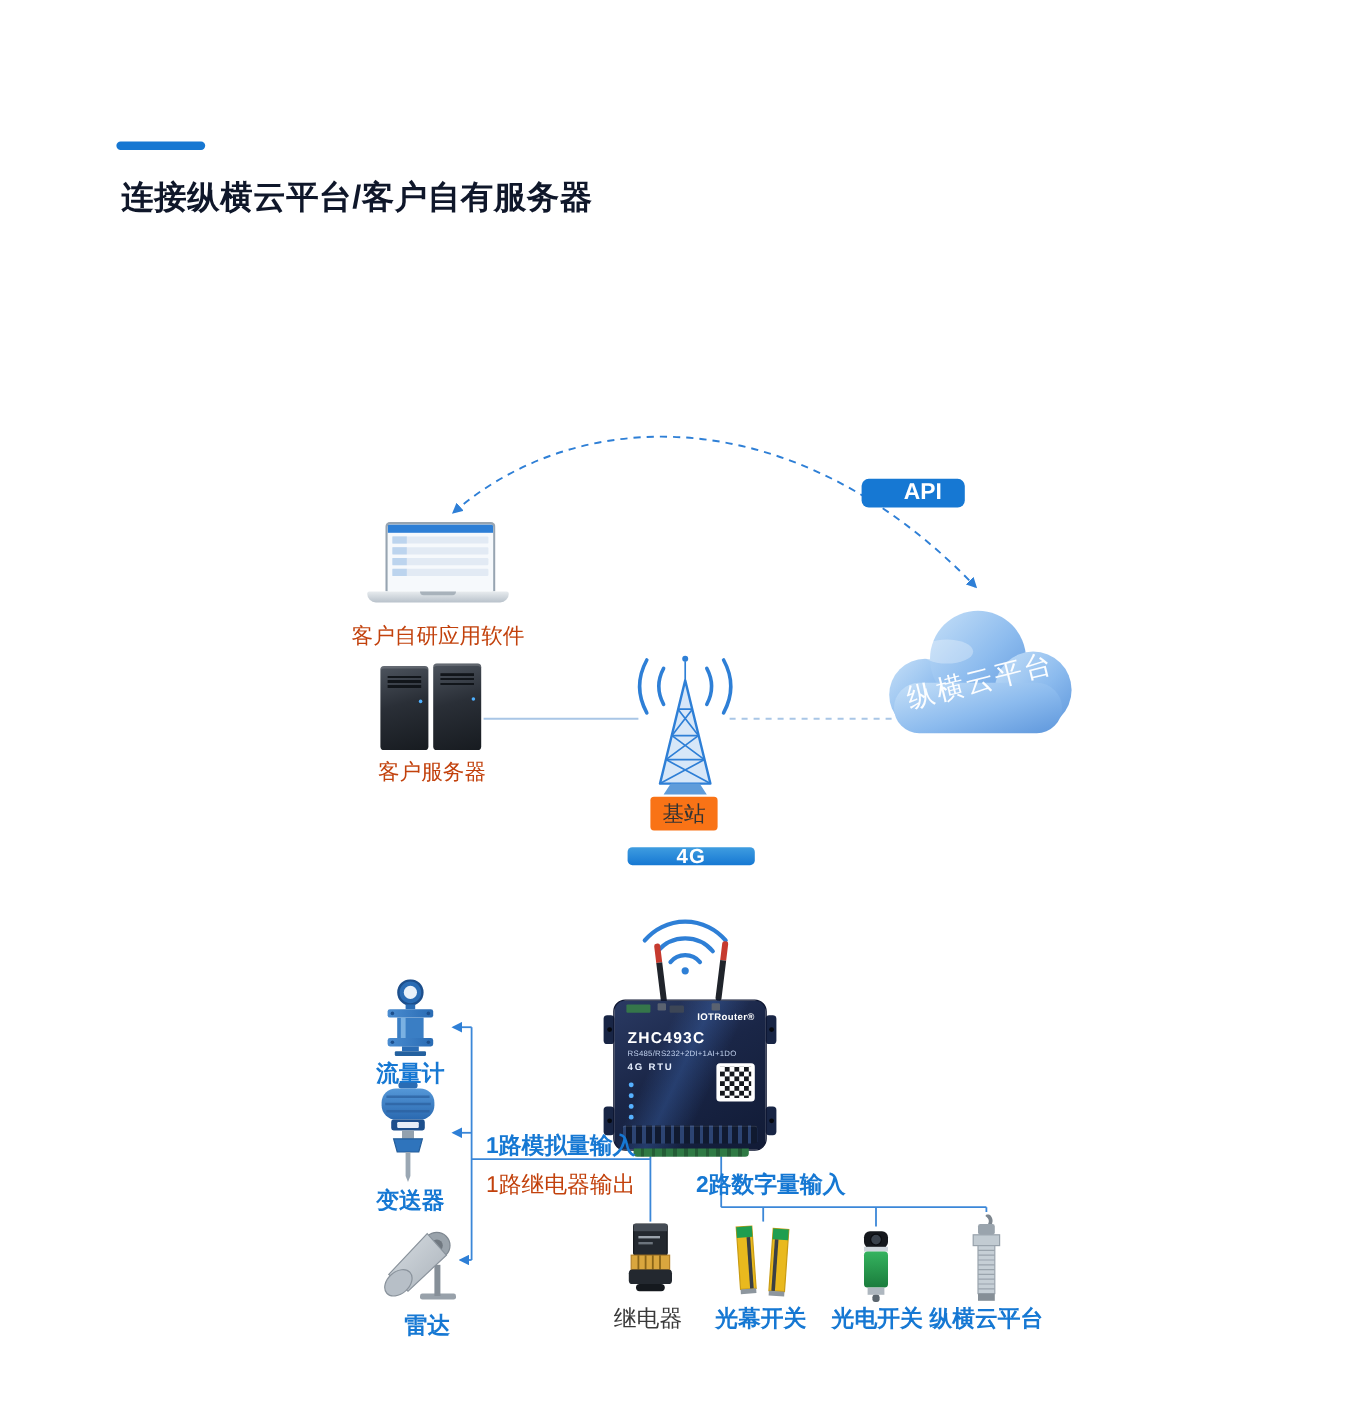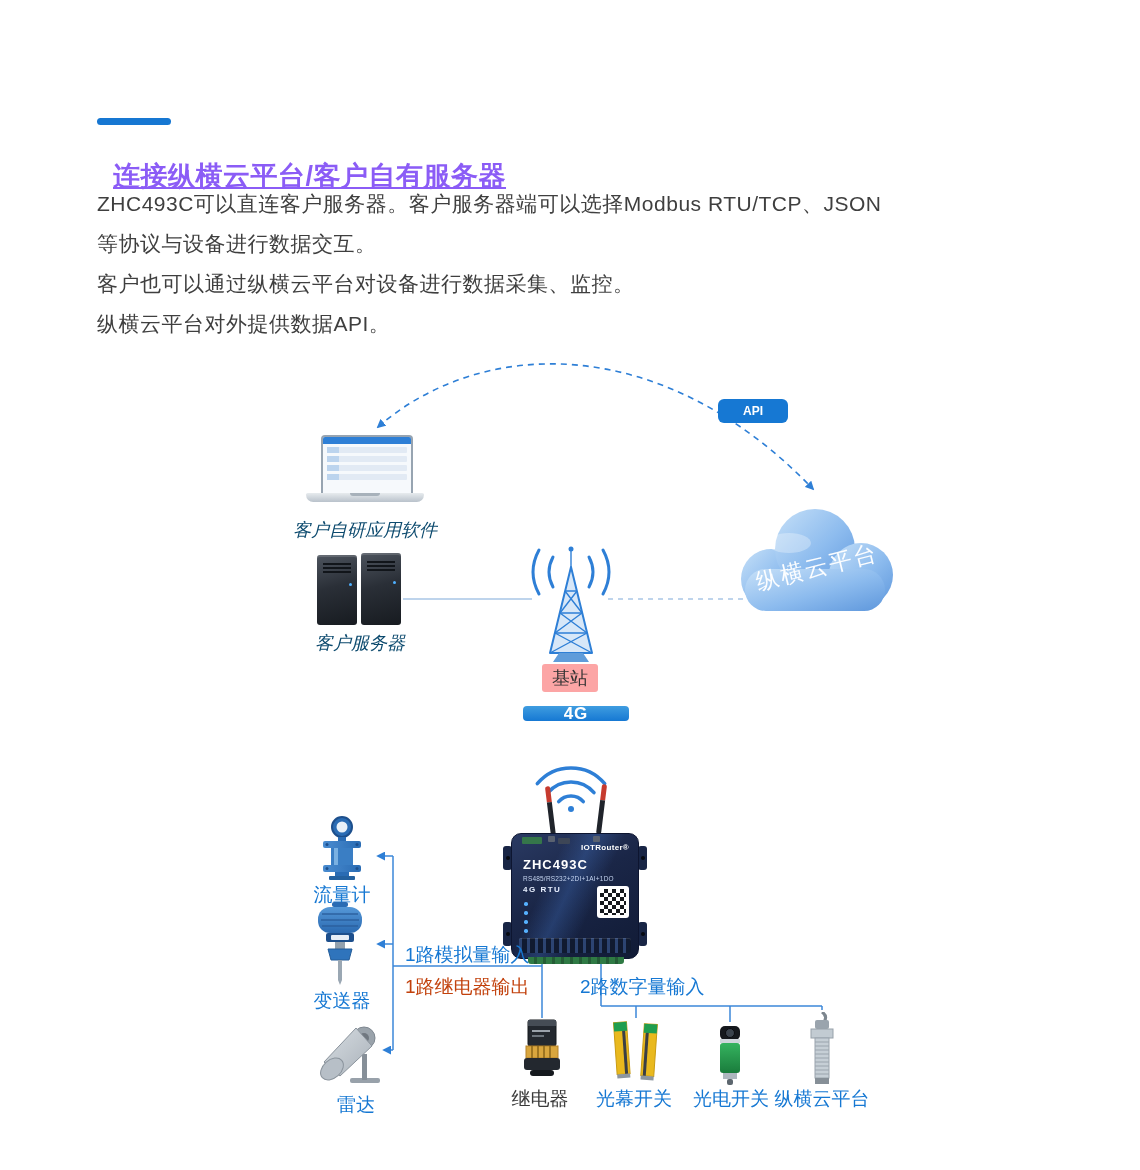--- a/index.html
+++ b/index.html
@@ -3,33 +3,33 @@
 <meta charset="utf-8">
 <style>
   html,body{margin:0;padding:0;background:#fff;}
   #stage{position:relative;width:1140px;height:1170px;background:#ffffff;overflow:hidden;
          font-family:"Liberation Sans","DejaVu Sans",sans-serif;}
   .abs{position:absolute;}
 
   
   .title{left:97px;top:62px;font-size:38px;font-weight:700;color:#141414;margin:0;letter-spacing:1px;}
   .title-underline{left:97px;top:118px;width:74px;height:7px;border-radius:3.5px;background:#1677d2;}
-  .subtitle{left:97px;top:142px;font-size:27px;font-weight:600;color:#8b5cf6;margin:16px;letter-spacing:.5px;text-decoration:underline;}
+  .subtitle{left:97px;top:142px;font-size:27px;font-weight:600;color:#0f172a;margin:4px;letter-spacing:.5px;}
   .desc{left:97px;top:184px;width:940px;}
   .desc p{margin:0;font-size:21px;line-height:40px;color:#3f3f3f;letter-spacing:.5px;}
 
   
-  .lbl{position:absolute;font-size:18px;color:#0c4a6e;white-space:nowrap;font-style:italic;}
+  .lbl{position:absolute;font-size:18px;color:#c2410c;white-space:nowrap;}
   .lbl-c{transform:translateX(-50%);}
-  .blue{color:#1678d3;}
+  .blue{color:#1678d3;font-weight:bold;}
   .io-lbl{position:absolute;font-size:19px;white-space:nowrap;}
 
   
   .api-badge{left:718px;top:399px;width:70px;height:24px;border-radius:6px;background:#1678d3;
-             color:#fff;font-size:12px;font-weight:600;display:flex;align-items:center;justify-content:center;}
+             color:#fff;font-size:19px;font-weight:600;display:flex;align-items:center;justify-content:center;padding-left:16px;}
   .badge-4g{left:523px;top:706px;width:106px;height:15px;border-radius:4px;
             background:linear-gradient(180deg,#3f9de0,#1678d3);color:#fff;font-size:17px;font-weight:700;
             display:flex;align-items:center;justify-content:center;letter-spacing:1px;}
 
   
   .lap-screen{left:321px;top:435px;width:88px;height:56px;background:#f6f9fc;border:2px solid #97a4b1;
               border-bottom:none;border-radius:4px 4px 0 0;overflow:hidden;}
   .lap-bar{height:7px;background:#2e7fd6;}
   .lap-row{height:6px;margin:3px 4px;background:#e2eaf4;border-radius:1px;position:relative;}
   .lap-row::before{content:"";position:absolute;left:0;top:0;bottom:0;width:12px;background:#bcd4ee;}
@@ -39,21 +39,21 @@
 
   
   .srv{position:absolute;width:40px;height:70px;border-radius:3px;
        background:linear-gradient(165deg,#4d545e 0%,#2a2f37 45%,#171b20 100%);
        box-shadow:inset 0 2px 0 rgba(255,255,255,.15);}
   .srv .vent{position:absolute;left:6px;right:6px;top:8px;height:12px;
              background:repeating-linear-gradient(180deg,#11151a 0 2px,transparent 2px 4px);}
   .srv .led{position:absolute;right:5px;top:28px;width:3px;height:3px;border-radius:50%;background:#4fb0ff;}
 
   
-  .station-label{left:570px;top:664px;transform:translateX(-50%);background:#fca5a5;border-radius:3px;
+  .station-label{left:570px;top:664px;transform:translateX(-50%);background:#f97316;border-radius:3px;
                  padding:2px 10px;font-size:18px;color:#333;}
 
   
   .cloud-text{left:752px;top:552px;width:130px;text-align:center;transform:rotate(-14deg);
               color:rgba(255,255,255,.96);font-size:23px;font-weight:500;letter-spacing:2px;}
 
   
   .antenna{position:absolute;width:5px;height:50px;transform-origin:bottom center;}
   .ant-red{width:5px;height:16px;background:#c63a2e;border-radius:2px 2px 0 0;}
   .ant-black{width:5px;height:34px;background:#20242b;border-radius:0 0 2px 2px;}
@@ -79,26 +79,20 @@
   .dev-bottom-term{left:528px;top:957px;width:96px;height:7px;border-radius:0 0 3px 3px;
                    background:repeating-linear-gradient(90deg,#2f7a44 0 6px,#245c35 6px 9px);}
 </style>
 </head>
 <body>
 
 <div id="stage">
 
   <div class="abs title-underline"></div>
   <h2 class="abs subtitle">连接纵横云平台/客户自有服务器</h2>
-  <div class="abs desc">
-    <p>ZHC493C可以直连客户服务器。客户服务器端可以选择Modbus RTU/TCP、JSON</p>
-    <p>等协议与设备进行数据交互。</p>
-    <p>客户也可以通过纵横云平台对设备进行数据采集、监控。</p>
-    <p>纵横云平台对外提供数据API。</p>
-  </div>
 
   <svg class="abs" style="left:0;top:0" width="1140" height="1170" viewBox="0 0 1140 1170">
     <defs>
       <marker id="arrE" viewBox="0 0 10 10" refX="8" refY="5" markerWidth="9" markerHeight="9" orient="auto" markerUnits="userSpaceOnUse">
           <path d="M0 0 L10 5 L0 10 z" fill="#2e7fd6"></path>
         </marker>
       <marker id="arrS" viewBox="0 0 10 10" refX="8" refY="5" markerWidth="9" markerHeight="9" orient="auto-start-reverse" markerUnits="userSpaceOnUse">
           <path d="M0 0 L10 5 L0 10 z" fill="#2e7fd6"></path>
         </marker>
     </defs>

